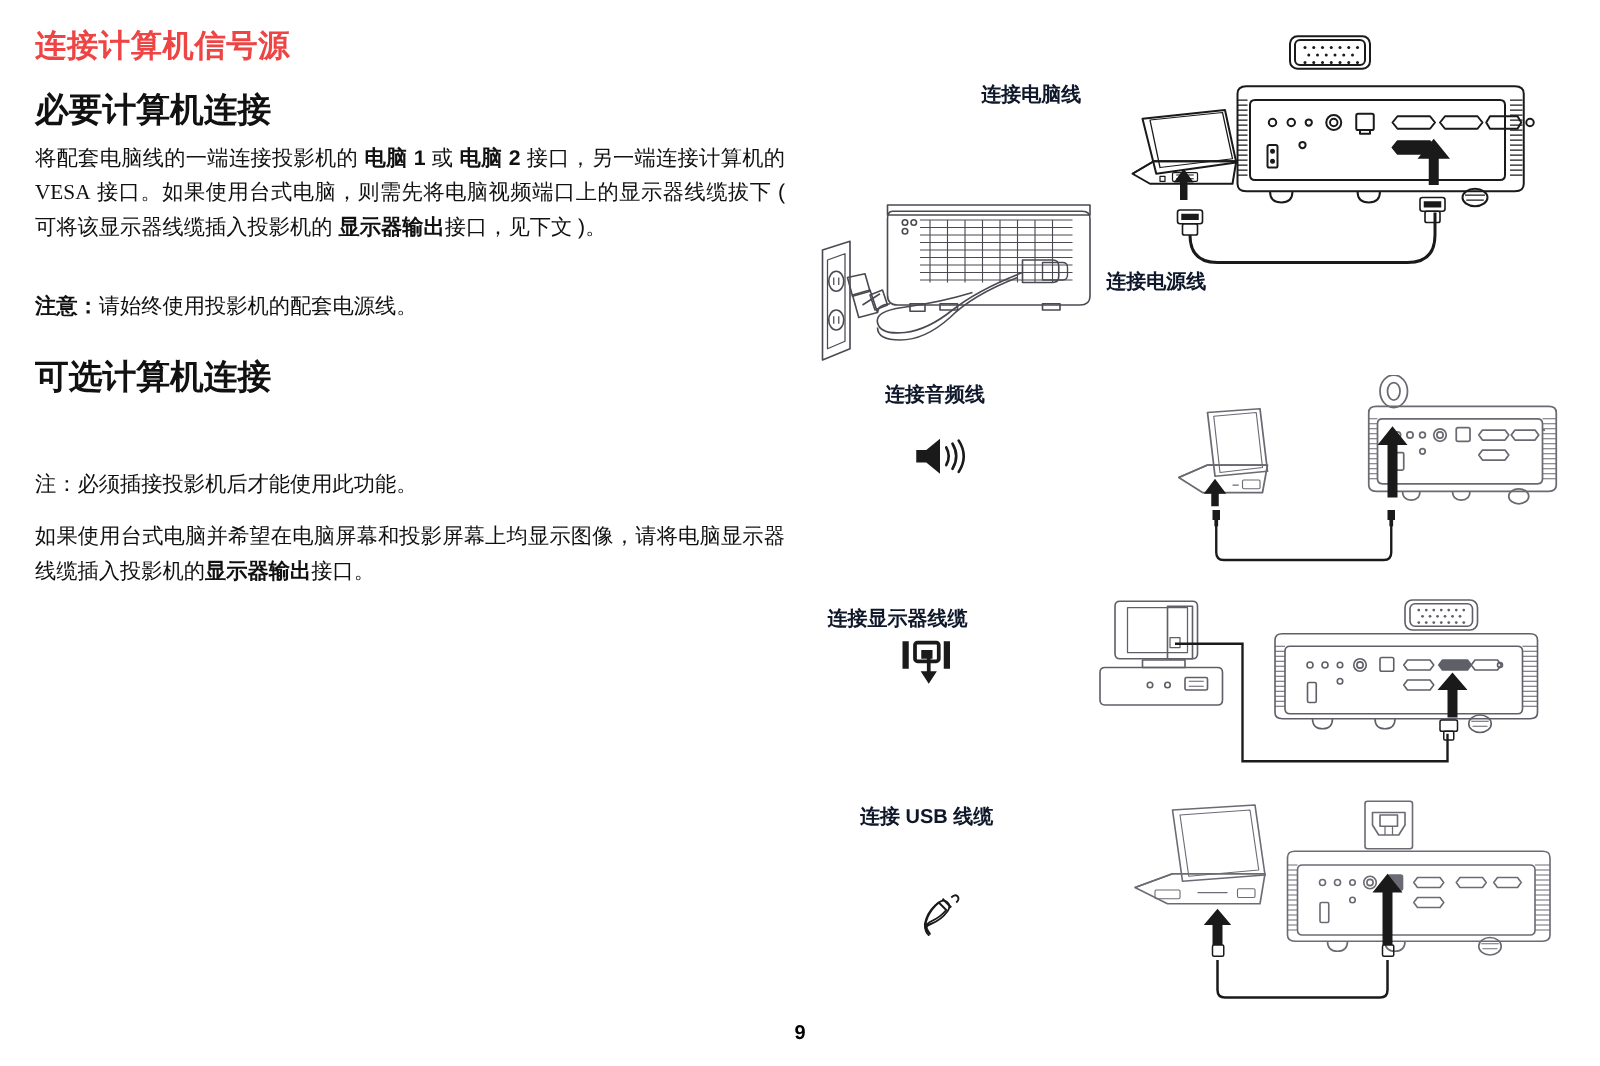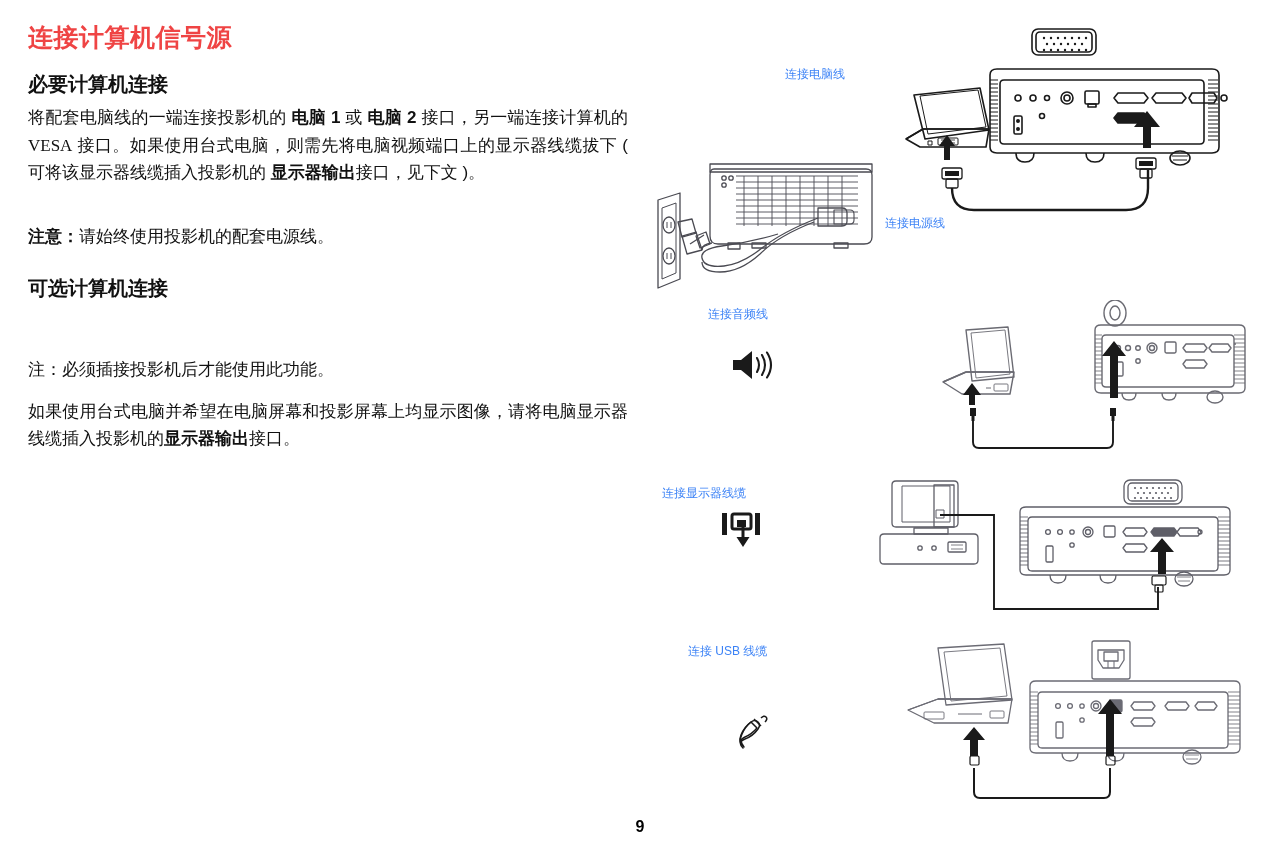--- a/index.html
+++ b/index.html
@@ -29,21 +29,21 @@
   }
   .h1 {
     font-size: 25px;
     font-weight: 700;
     letter-spacing: 0.5px;
     margin: 0 0 20px 0;
     line-height: 1.2;
     color: #ef4444;
   }
   .h2 {
-    font-size: 20px;
+    font-size: 27px;
     font-weight: 700;
     margin: 0 0 7px 0;
     line-height: 1.25;
     color: #111;
   }
   .para {
     font-size: 17px;
     line-height: 1.62;
     margin: 0 0 14px 0;
     text-align: justify;
@@ -57,23 +57,23 @@
   
   .right-col {
     position: absolute;
     left: 640px;
     top: 0;
     width: 640px;
     height: 853px;
   }
   .dlabel {
     position: absolute;
-    font-size: 12px;
-    font-weight: 400;
-    color: #3b82f6;
+    font-size: 16px;
+    font-weight: 700;
+    color: #0f172a;
     white-space: nowrap;
   }
   .dicon {
     position: absolute;
   }
   .dfig {
     position: absolute;
   }
 
   

